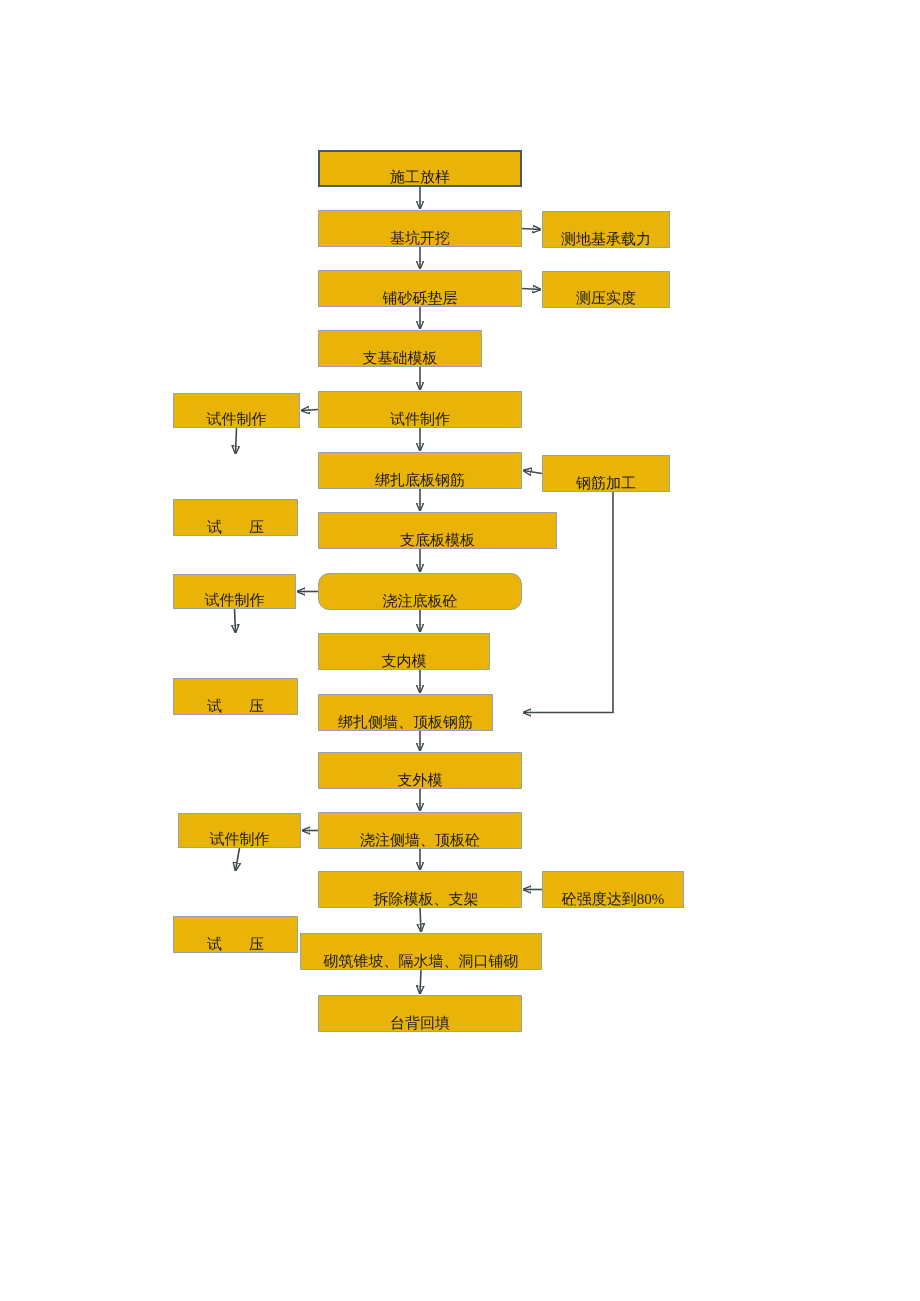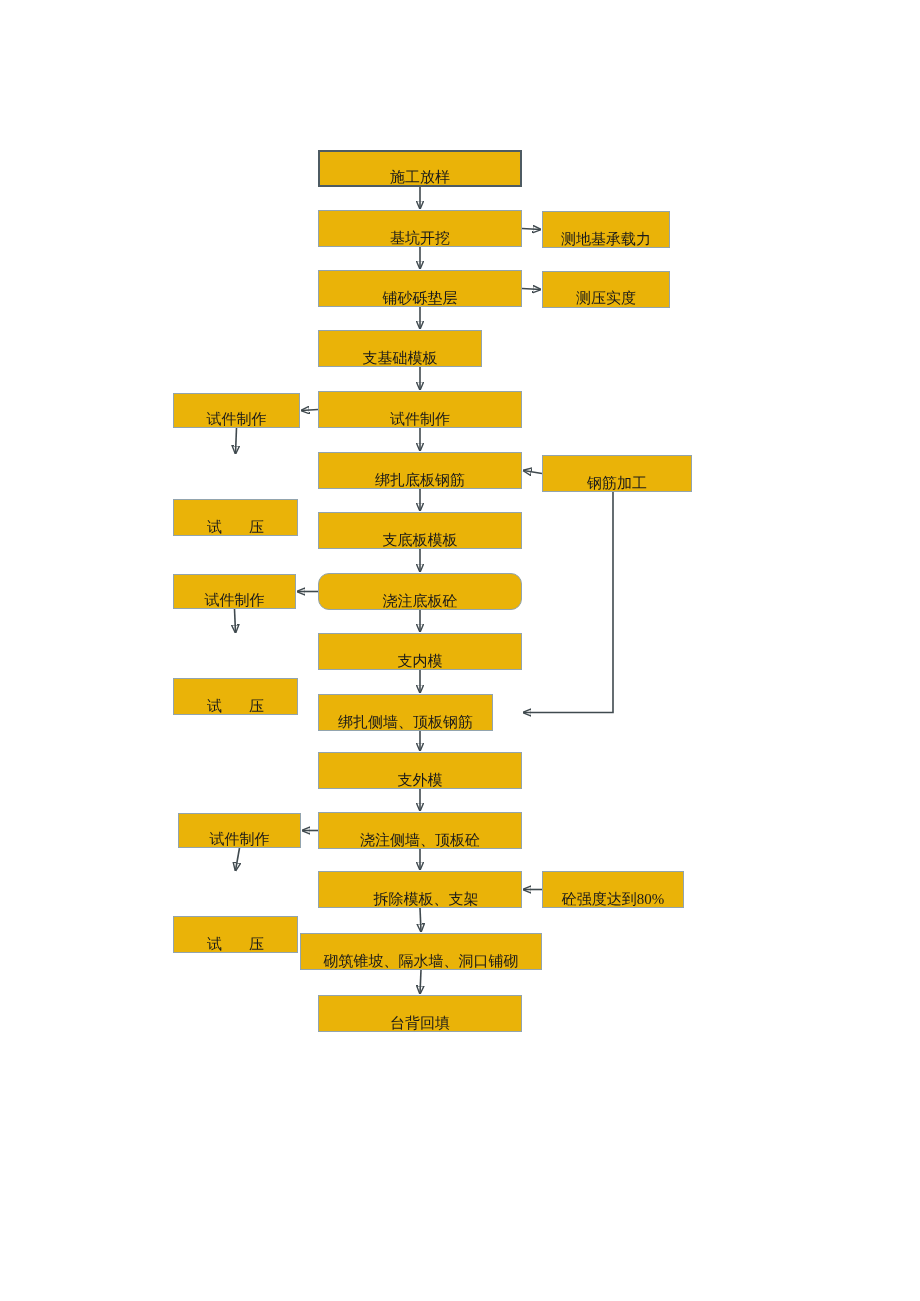--- a/index.html
+++ b/index.html
@@ -116,27 +116,27 @@
       </div>
       <div class="node" style="left: 318px; top: 330px; width: 164px; height: 37px;">
         <span>支基础模板</span>
       </div>
       <div class="node" style="left: 318px; top: 391px; width: 204px; height: 37px;">
         <span>试件制作</span>
       </div>
       <div class="node" style="left: 318px; top: 452px; width: 204px; height: 37px;">
         <span>绑扎底板钢筋</span>
       </div>
-      <div class="node" style="left: 318px; top: 512px; width: 204px; height: 37px;">
+      <div class="node" style="left: 318px; top: 512px; width: 239px; height: 37px;">
         <span>支底板模板</span>
       </div>
       <div class="node" style="left: 318px; top: 573px; width: 204px; height: 37px; border-radius: 11px;">
         <span>浇注底板砼</span>
       </div>
-      <div class="node" style="left: 318px; top: 633px; width: 204px; height: 37px;">
+      <div class="node" style="left: 318px; top: 633px; width: 172px; height: 37px;">
         <span>支内模</span>
       </div>
       <div class="node" style="left: 318px; top: 694px; width: 175px; height: 37px;">
         <span>绑扎侧墙、顶板钢筋</span>
       </div>
       <div class="node" style="left: 318px; top: 752px; width: 204px; height: 37px;">
         <span>支外模</span>
       </div>
       <div class="node" style="left: 318px; top: 812px; width: 204px; height: 37px;">
         <span>浇注侧墙、顶板砼</span>
@@ -149,21 +149,21 @@
       </div>
       <div class="node" style="left: 318px; top: 995px; width: 204px; height: 37px;">
         <span>台背回填</span>
       </div>
       <div class="node" style="left: 542px; top: 211px; width: 128px; height: 37px;">
         <span>测地基承载力</span>
       </div>
       <div class="node" style="left: 542px; top: 271px; width: 128px; height: 37px; font-family: Liberation Mono, monospace;">
         <span>测压实度</span>
       </div>
-      <div class="node" style="left: 542px; top: 455px; width: 150px; height: 37px;">
+      <div class="node" style="left: 542px; top: 455px; width: 128px; height: 37px;">
         <span>钢筋加工</span>
       </div>
       <div class="node" style="left: 542px; top: 871px; width: 142px; height: 37px;">
         <span>砼强度达到80%</span>
       </div>
       <div class="node" style="left: 173px; top: 393px; width: 127px; height: 35px;">
         <span>试件制作</span>
       </div>
       <div class="node spaced" style="left: 173px; top: 455px; width: 125px; height: 37px;">
         <span>试　压</span>

